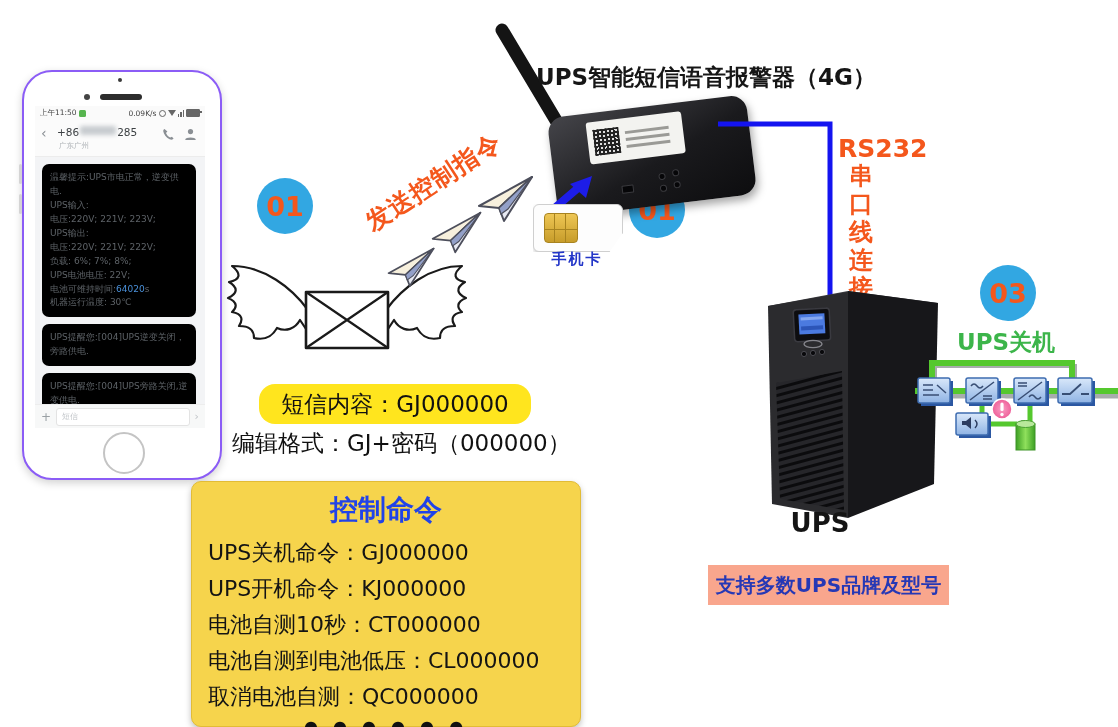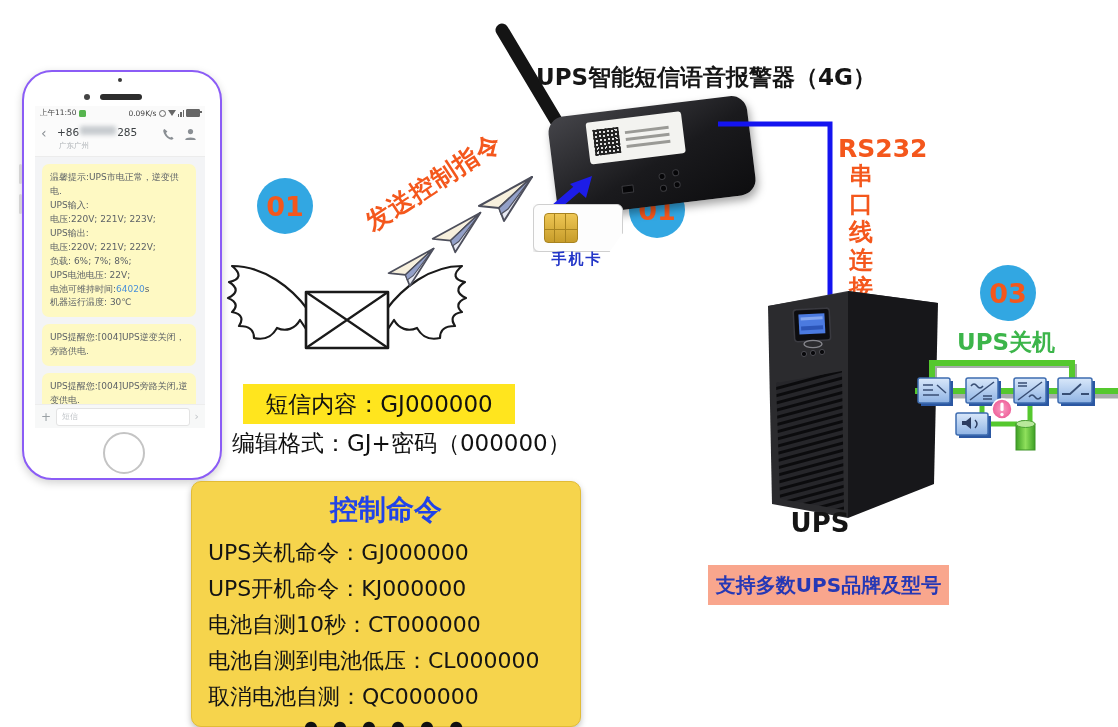--- a/index.html
+++ b/index.html
@@ -25,21 +25,21 @@
   .ic-sig i{display:block;width:1.5px;background:#666;}
   .ic-batt{width:12px;height:6px;border:1px solid #666;border-radius:1px;position:relative;background:#666;}
   .ic-batt:after{content:"";position:absolute;right:-3px;top:1px;width:2px;height:2px;background:#666;}
   .hdr{background:#fbfbfb;border-bottom:1px solid #ececec;height:36px;position:relative;}
   .hdr .back{position:absolute;left:6px;top:5px;font-size:14px;color:#8a8f94;}
   .hdr .num{position:absolute;left:22px;top:6px;font-size:10.5px;color:#3c4043;display:flex;gap:1px;}
   .blur-strip{display:inline-block;width:36px;height:9px;background:#c7cbcf;border-radius:2px;filter:blur(2px);}
   .hdr .loc{position:absolute;left:24px;top:21px;font-size:7.5px;color:#b0b4b8;}
   .hdr .hic{position:absolute;top:8px;}
   .msgs{padding:7px 7px 0 7px;display:flex;flex-direction:column;gap:7px;}
-  .bubble{background:#fef9c3;border-radius:7px;padding:7px 8px;font-size:9px;line-height:1.55;color:#5d6267;width:138px;}
+  .bubble{background:#000000;border-radius:7px;padding:7px 8px;font-size:9px;line-height:1.55;color:#5d6267;width:138px;}
   .pre{white-space:pre-line;}
   .lnk{color:#4a90d9;}
   .inputrow{position:absolute;left:0;bottom:0;width:100%;height:24px;background:#f7f8f8;
             border-top:1px solid #ededed;display:flex;align-items:center;padding:0 6px;box-sizing:border-box;gap:5px;}
   .inputrow .plus{font-size:12px;color:#9aa0a4;}
   .sms-input{flex:1;height:16px;background:#fff;border:1px solid #e3e3e3;border-radius:3px;
              font-size:8px;color:#c0c4c8;display:flex;align-items:center;padding-left:5px;}
   .inputrow .send{font-size:11px;color:#c0c4c8;}
   .home{position:absolute;left:79px;top:360px;width:38px;height:38px;border:2.5px solid #c4c4c4;border-radius:50%;background:#fff;}
 
@@ -49,22 +49,22 @@
   .send-cmd{left:368px;top:208px;width:180px;transform:rotate(-33deg);transform-origin:0 50%;
             font-size:25px;font-weight:bold;color:#f4571c;letter-spacing:1px;}
   .dev-title{left:536px;top:62px;font-size:23px;font-weight:bold;color:#161616;}
   .rs232{left:838px;top:134px;font-size:25px;font-weight:bold;color:#f4571c;}
   .rs232v{left:849px;top:162px;width:27px;font-size:24px;font-weight:bold;color:#f4571c;
           word-break:break-all;line-height:28px;}
   .ups-label{left:780px;top:508px;width:80px;text-align:center;font-size:26px;font-weight:bold;color:#141414;}
   .ups-off{left:957px;top:327px;font-size:23px;font-weight:bold;color:#3cb54a;}
   .support{left:708px;top:553px;width:241px;height:40px;background:#f9a68d;display:flex;align-items:center;
            justify-content:center;font-size:20px;font-weight:bold;color:#2638b5;margin-top:12px;}
-  .sms-hl{left:243px;top:384px;width:272px;height:40px;background:#ffe51e;display:flex;align-items:center;
-          justify-content:center;font-size:23px;font-weight:500;color:#111;}
+  .sms-hl{left:259px;top:384px;width:272px;height:40px;background:#ffe51e;display:flex;align-items:center;
+          justify-content:center;font-size:23px;font-weight:500;color:#111;border-radius:16px;}
   .sms-fmt{left:232px;top:428px;font-size:23px;font-weight:500;color:#111;}
 
   
   .cmdbox{left:191px;top:481px;width:390px;height:246px;background:#f6d44c;border:1px solid #e2bc36;
           border-radius:10px;box-shadow:0 3px 6px rgba(0,0,0,.25);box-sizing:border-box;}
   .cmdbox .ttl{text-align:center;margin-top:9px;font-size:28px;font-weight:bold;color:#2143e8;}
   .cmdbox .lines{margin-top:6px;padding:0 16px;}
   .cmdbox .line{font-size:22px;font-weight:500;color:#141414;line-height:36px;white-space:nowrap;}
   .cmdbox .dots{text-align:center;font-size:16px;letter-spacing:5px;color:#111;margin-top:2px;}
 

